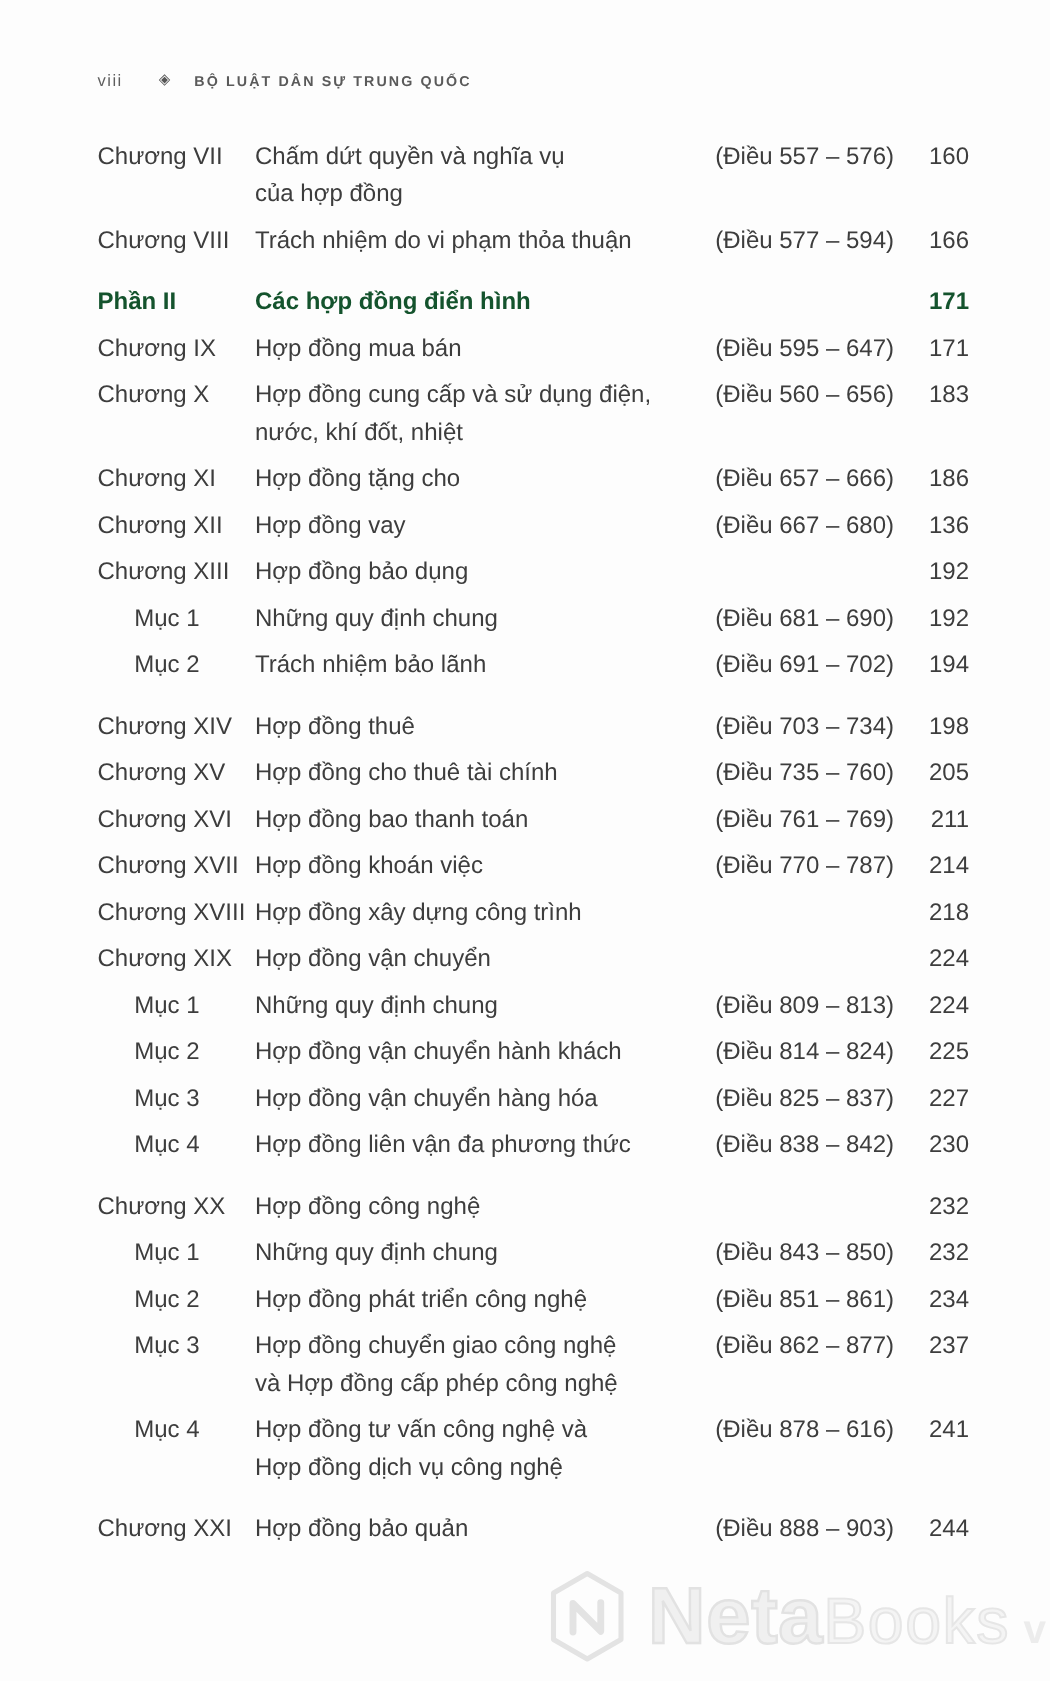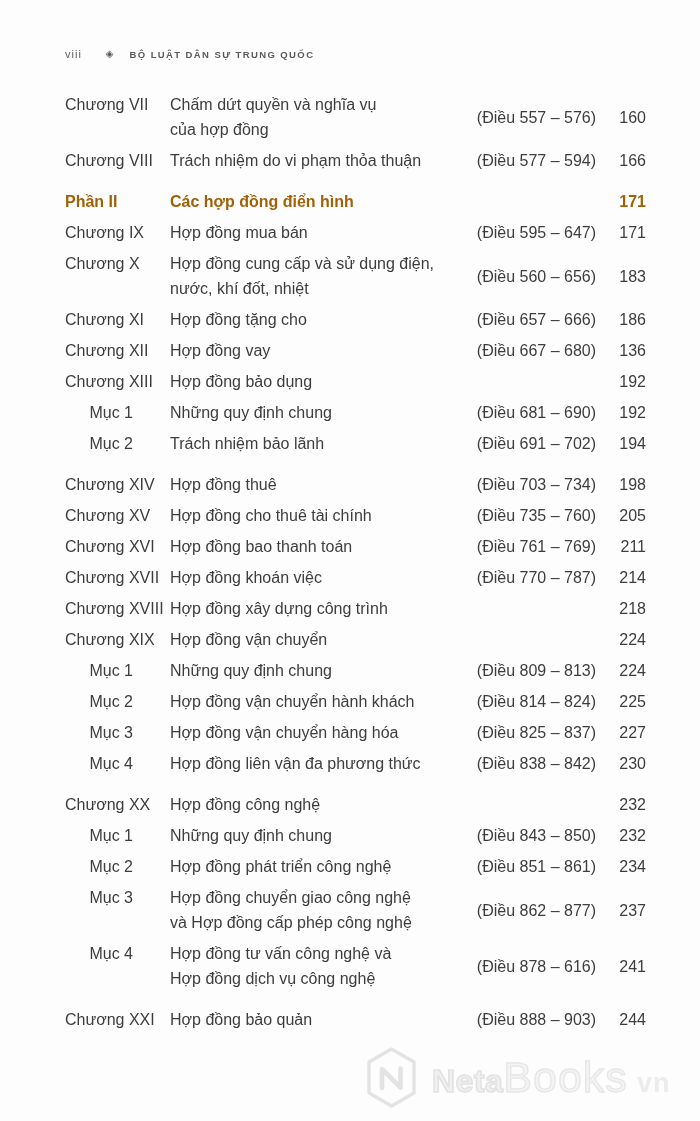--- a/index.html
+++ b/index.html
@@ -43,27 +43,27 @@
 
   
   .toc {
     position: absolute;
     top: 92px;
     left: 65px;
     right: 54px;
   }
   .toc-row {
     display: flex;
-    align-items: center;
+    align-items: flex-start;
     font-size: 16px;
     line-height: 25px;
     margin-bottom: 6px;
   }
   .toc-row.gap { margin-top: 16px; }
-  .toc-row.bold { font-weight: bold; color: #a16207; }
+  .toc-row.bold { font-weight: bold; color: #14532d; }
   .col-label {
     flex: 0 0 105px;
     align-self: flex-start;
     white-space: nowrap;
   }
   .toc-row.indent .col-label {
     text-align: right;
     padding-right: 37px;
   }
   .col-title { flex: 1 1 auto; min-width: 0; }
@@ -89,21 +89,21 @@
     align-items: center;
     pointer-events: none;
   }
   .wm-logo { margin-right: 13px; }
   .wm-text {
     display: flex;
     align-items: baseline;
     font-family: "Liberation Sans", "DejaVu Sans", sans-serif;
   }
   .wm-main {
-    font-size: 32px;
+    font-size: 53px;
     font-weight: 700;
     color: #f0f0f0;
     -webkit-text-stroke: 1.6px #e2e2e2;
     letter-spacing: 0.5px;
   }
   .wm-sec {
     font-size: 43px;
     font-weight: 400;
     color: #f4f4f4;
     -webkit-text-stroke: 1.3px #e6e6e6;

